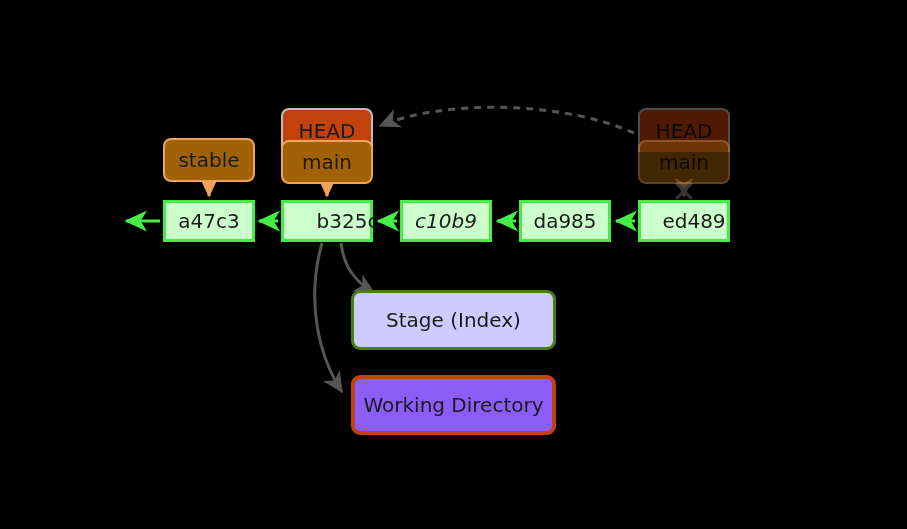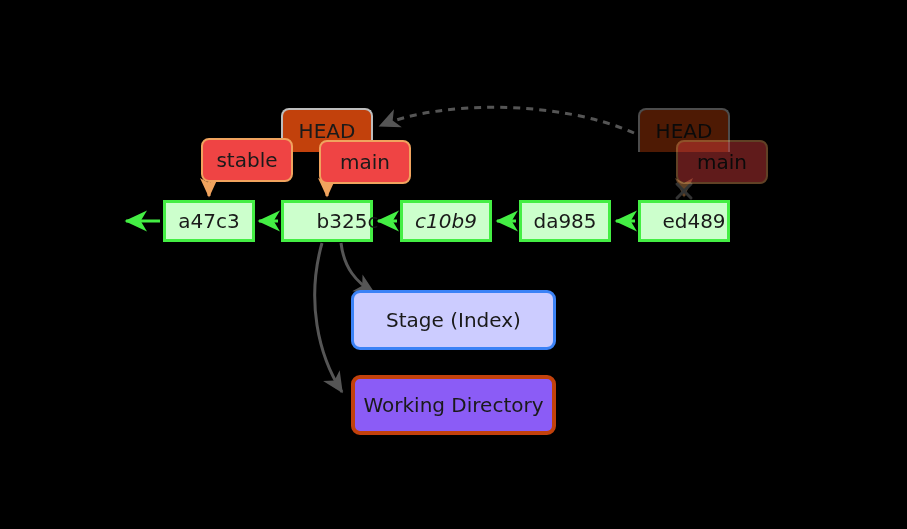--- a/index.html
+++ b/index.html
@@ -36,37 +36,36 @@
     font-size:20px;
     color:#1a1a1a;
   }
   .ref-head{
     background:#c2410c;
     border:2px solid #bdbdbd;
     border-radius:8px 8px 0 0;
     border-bottom:none;
   }
   .ref-branch{
-    background:#ef4444;
+    background:#a16207;
     border:2px solid #f0a35e;
     border-radius:8px;
-    margin-left:38px;
   }
   .ref-branch.solo{border-radius:8px;}
   .ghost{opacity:0.40;}
 
   
   .area{
     width:205px;height:60px;
     font-size:20px;color:#1a1a1a;
     border-radius:9px;
   }
   .area-stage{
     background:#ccccff;
-    border:3px solid #3b82f6;
+    border:3px solid #4d7c0f;
   }
   .area-wd{
     background:#8b5cf6;
     border:4px solid #c2410c;
   }
 </style>
 </head>
 <body>
 
 <div id="stage">

